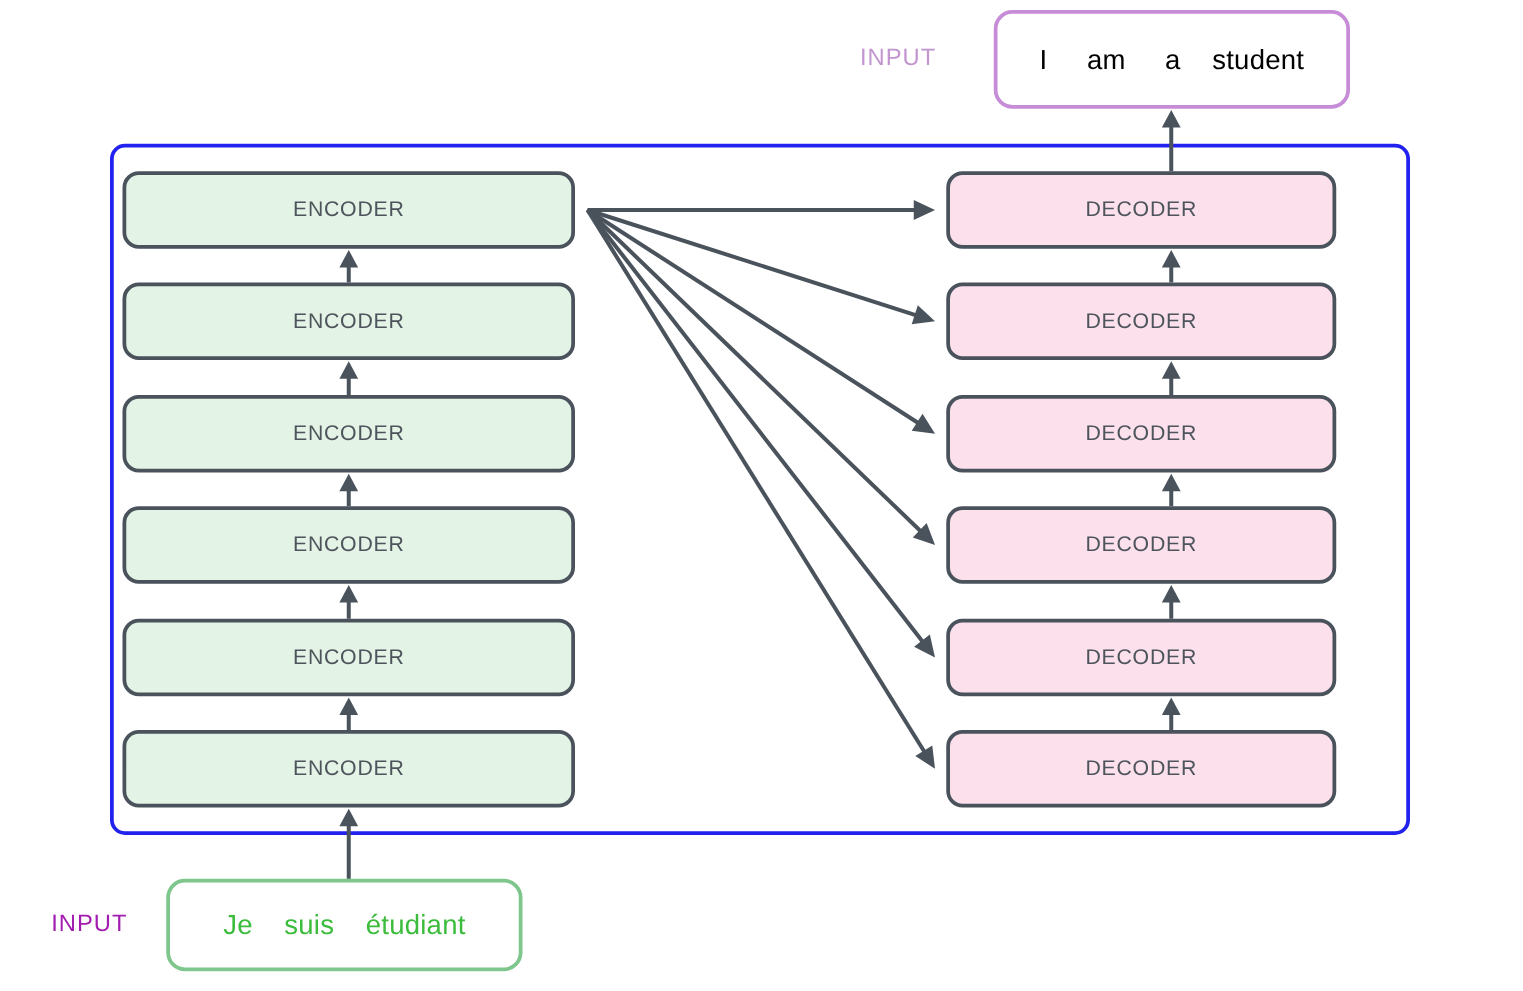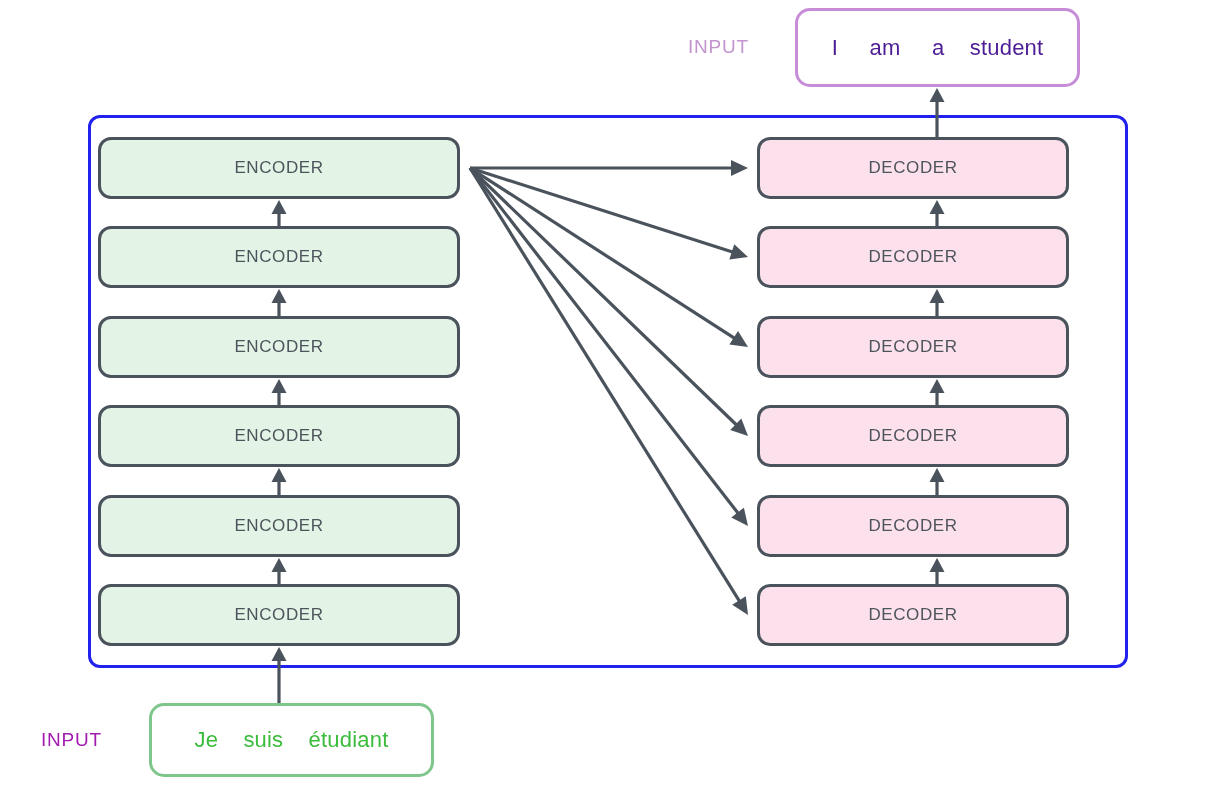--- a/index.html
+++ b/index.html
@@ -81,32 +81,32 @@
   #output-box {
     left: 795px;
     top: 8px;
     width: 285px;
     height: 79px;
     border: 3px solid #c78cd8;
     justify-content: center;
   }
   #output-text {
     font-size: 22px;
-    color: #4c1d95;
+    color: #000000;
     white-space: pre;
     letter-spacing: 0.2px;
   }
   #output-label {
     left: 688px;
     top: 36px;
     color: #c295cf;
   }
 
   #input-box {
-    left: 149px;
+    left: 133px;
     top: 703px;
     width: 285px;
     height: 74px;
     border: 3px solid #7ec68c;
     justify-content: center;
   }
   #input-text {
     font-size: 22px;
     color: #3cbc3c;
     white-space: pre;

